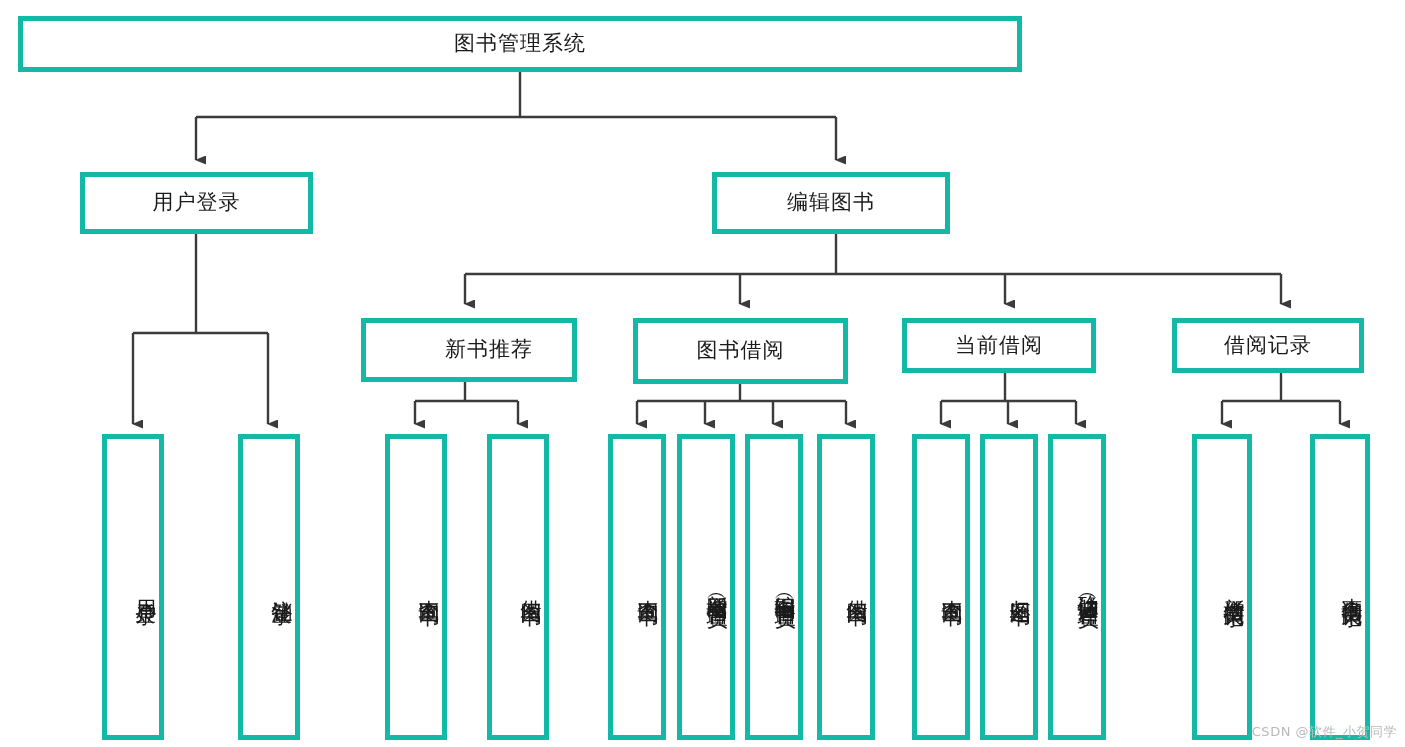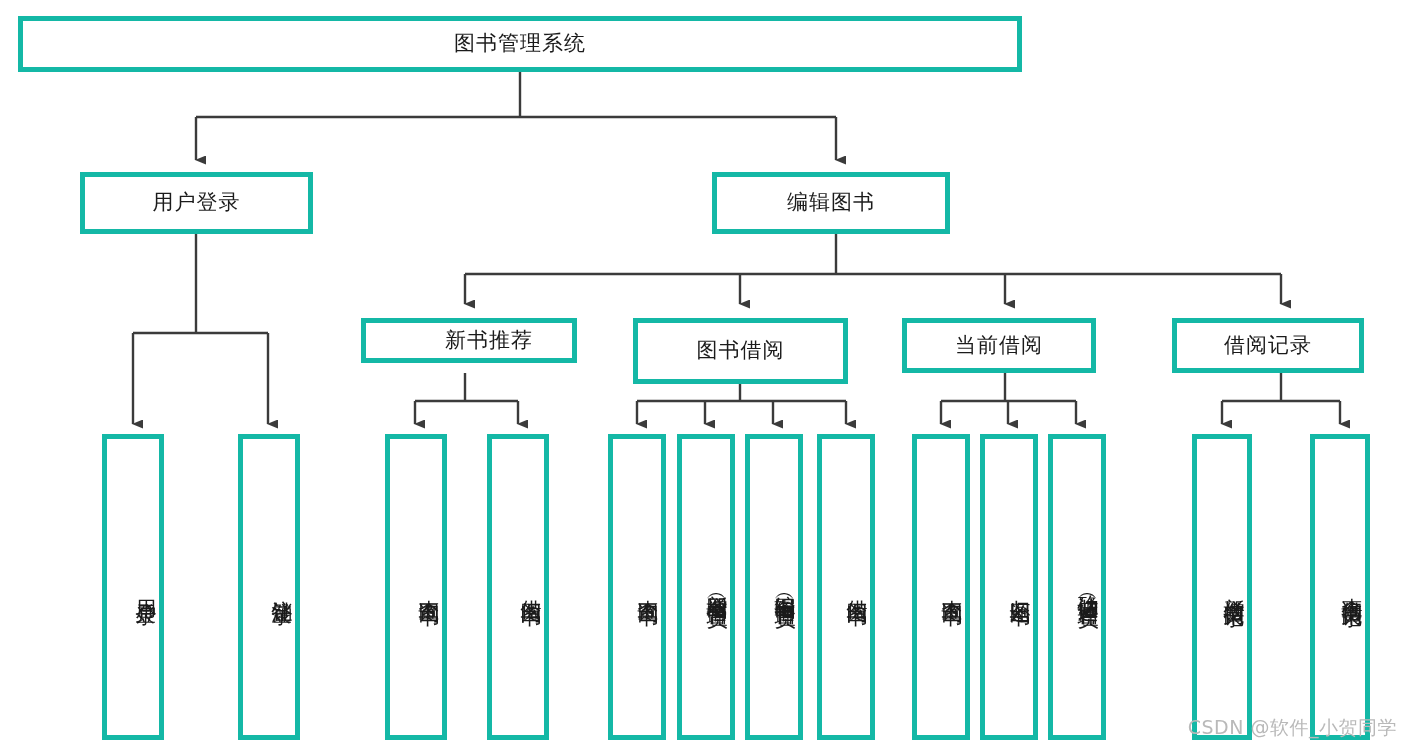--- a/index.html
+++ b/index.html
@@ -55,21 +55,21 @@
   }
   .node.vert .vlabel {
     writing-mode: vertical-rl;
     text-orientation: upright;
     display: block;
   }
   .watermark {
     position: absolute;
     right: 8px;
     bottom: 6px;
-    font-size: 19px;
+    font-size: 13px;
     color: #b9b9b9;
     letter-spacing: 0.5px;
     white-space: nowrap;
     z-index: 5;
   }
 </style>
 </head>
 <body>
 
 <div id="canvas">
@@ -122,21 +122,21 @@
       <path d="M1222,401 L1222,424" marker-end="url(#arrowhead)"></path>
       <path d="M1340,401 L1340,424" marker-end="url(#arrowhead)"></path>
     </g>
   </svg>
 
   <div class="node horiz" style="left:18px; top:16px; width:1004px; height:56px;">图书管理系统</div>
 
   <div class="node horiz" style="left:80px; top:172px; width:233px; height:62px;">用户登录</div>
   <div class="node horiz" style="left:712px; top:172px; width:238px; height:62px;">编辑图书</div>
 
-  <div class="node horiz" style="left:361px; top:318px; width:216px; height:45px;padding-left:40px;">新书推荐</div>
+  <div class="node horiz" style="left:361px; top:318px; width:216px; height:64px;padding-left:40px;">新书推荐</div>
   <div class="node horiz" style="left:633px; top:318px; width:215px; height:66px;">图书借阅</div>
   <div class="node horiz" style="left:902px; top:318px; width:194px; height:55px;">当前借阅</div>
   <div class="node horiz" style="left:1172px; top:318px; width:192px; height:55px;">借阅记录</div>
 
   <div class="node vert" style="left:102px; top:434px; width:62px; height:306px;">
     <span class="vlabel">用户登录</span>
   </div>
   <div class="node vert" style="left:238px; top:434px; width:62px; height:306px;">
     <span class="vlabel">注销登录</span>
   </div>

